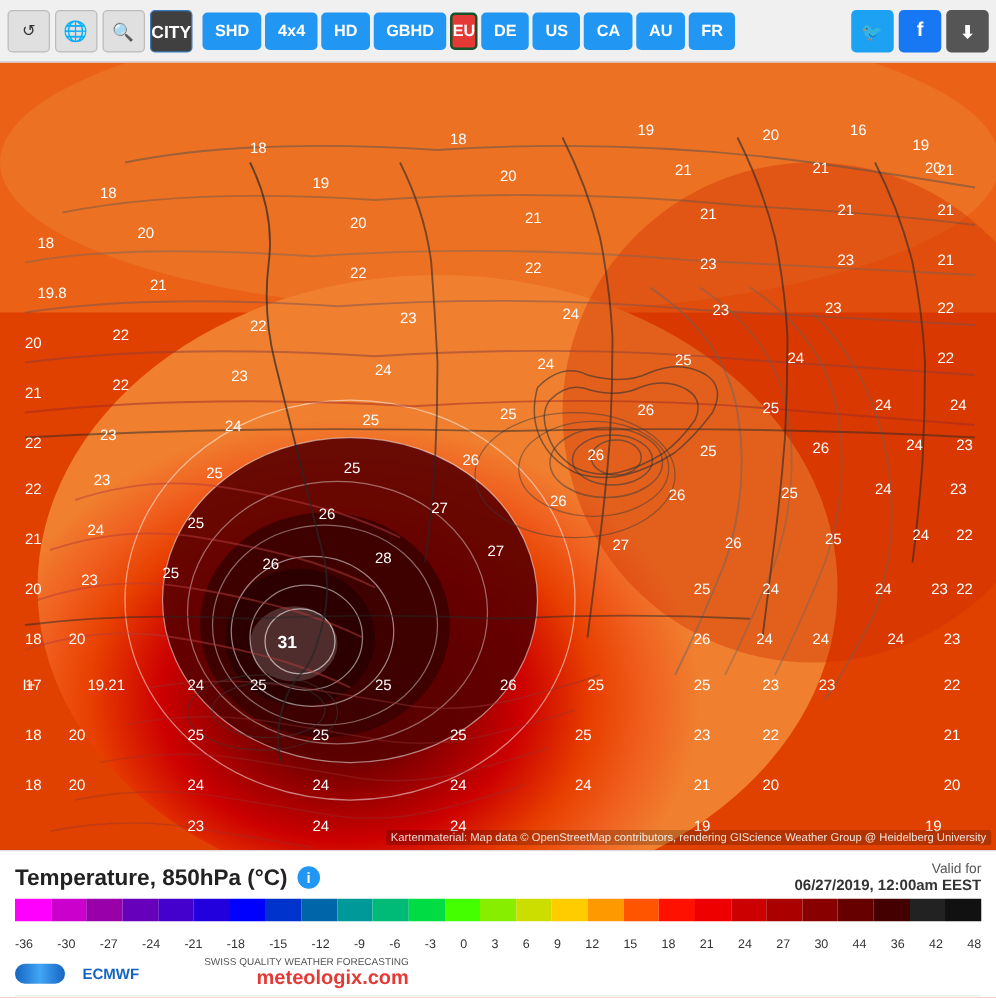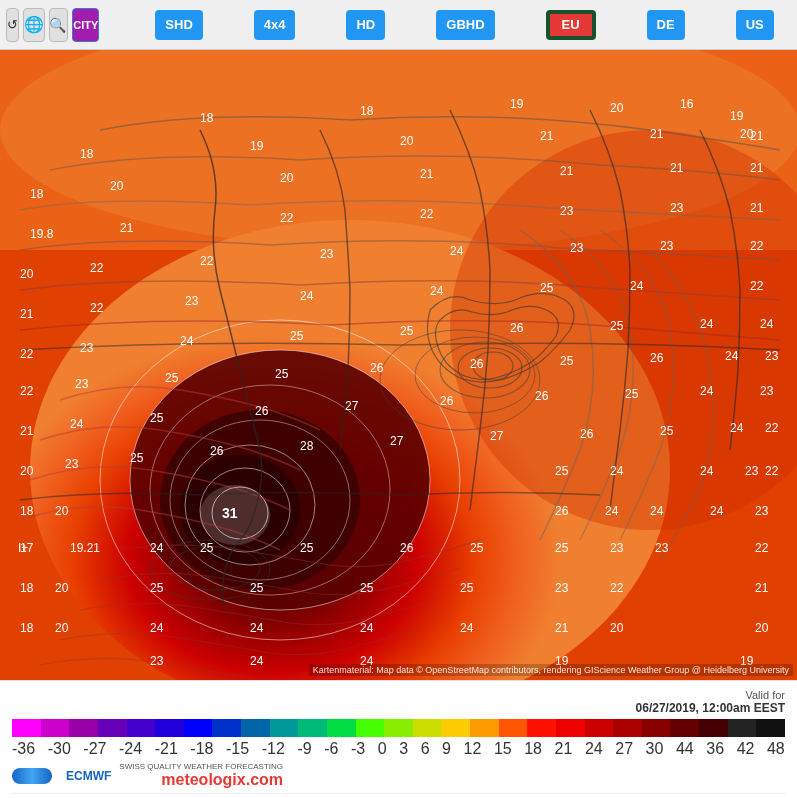--- a/index.html
+++ b/index.html
@@ -27,21 +27,20 @@
     }
     .nav-btn {
       display: flex; align-items: center; justify-content: center;
       padding: 0 10px;
       height: 30px;
       border-radius: 4px;
       cursor: pointer;
       font-size: 13px;
       font-weight: bold;
       color: #fff;
-      margin-left: 48px;
     }
     .nav-btn.blue { background: #2196F3; }
     .social-btn {
       width: 34px; height: 34px;
       border-radius: 4px;
       display: flex; align-items: center; justify-content: center;
       cursor: pointer;
       font-size: 14px;
       font-weight: bold;
       color: #fff;
@@ -101,23 +100,23 @@
     }
     #color-bar {
       width: 100%;
       height: 18px;
       display: flex;
     }
     .cb-seg { flex: 1; height: 100%; }
     #color-labels {
       display: flex;
       justify-content: space-between;
-      font-size: 16px;
+      font-size: 10px;
       color: #333;
-      margin-top: 3px;
+      margin-top: 13px;
     }
     #bottom-row {
       display: flex;
       align-items: flex-start;
       justify-content: space-between;
       margin-top: 4px;
     }
     #source-info {
       font-size: 12px;
       color: #333;
@@ -170,28 +169,28 @@
       border-radius: 2px;
     }
   </style>
 </head>
 <body>
 
 <div id="toolbar">
   <div class="tool-btn">↺</div>
   <div class="tool-btn" style="font-size:16px;">🌐</div>
   <div class="tool-btn" style="font-size:14px;">🔍</div>
-  <div class="tool-btn" style="font-size:11px; font-weight:bold; background:#a21caf; color:#fff; border-color:#3a7abf;">CITY</div>
+  <div class="tool-btn" style="font-size:14px; font-weight:bold; background:#404040; color:#fff; border-color:#3a7abf;">CITY</div>
 
   <div id="nav-buttons" style="display:flex; gap:3px; margin-left:4px;">
     <div class="nav-btn blue">SHD</div>
     <div class="nav-btn blue">4x4</div>
     <div class="nav-btn blue">HD</div>
     <div class="nav-btn blue">GBHD</div>
-    <div class="nav-btn" style="background:#E53935; border:4px solid #14532d; padding:0 12px;">EU</div>
+    <div class="nav-btn" style="background:#E53935; border:2px solid #14532d; padding:0 0;">EU</div>
     <div class="nav-btn blue">DE</div>
     <div class="nav-btn blue">US</div>
     <div class="nav-btn blue">CA</div>
     <div class="nav-btn blue">AU</div>
     <div class="nav-btn blue">FR</div>
   </div>
 
   <div id="toolbar-spacer"></div>
 
   <div style="display:flex; gap:4px;">
@@ -439,20 +438,24 @@
 
     <path d="M430,260 Q450,240 470,250 Q500,258 520,248 Q545,238 565,250 Q580,260 570,280 Q555,300 540,312 Q520,325 500,330 Q480,335 460,328 Q440,318 432,300 Q424,282 430,260" fill="none" stroke="rgba(50,50,50,0.6)" stroke-width="1.2"></path>
     <path d="M440,270 Q455,255 472,262 Q495,268 512,260 Q533,252 550,262 Q563,270 556,286 Q544,303 530,313 Q512,324 495,328 Q477,332 460,324 Q443,314 438,297 Q432,280 440,270" fill="none" stroke="rgba(50,50,50,0.6)" stroke-width="1.2"></path>
   </svg>
 
   <div id="attribution">Kartenmaterial: Map data © OpenStreetMap contributors, rendering GIScience Weather Group @ Heidelberg University</div>
 </div>
 
 <div id="info-area">
   <div id="legend-row">
+    <div style="display:flex; align-items:center; gap:4px;">
+      <span id="legend-title" style="font-size:18px; font-weight:bold; color:#222;">Temperature, 850hPa (°C)</span>
+      <span id="info-icon">i</span>
+    </div>
     <div id="valid-for">
       <div style="font-size:11px; color:#555;">Valid for</div>
       <div style="font-size:12px; font-weight:bold; color:#333;">06/27/2019, 12:00am EEST</div>
     </div>
   </div>
 
   <div id="color-bar-container">
     <div id="color-bar">
 
     <div class="cb-seg" style="background: rgb(255, 0, 255);"></div>
@@ -514,20 +517,20 @@
       </div>
   </div>
 
   <div id="bottom-row">
     <div id="logo-area">
       <div id="ecmwf-logo">
         <div class="ecmwf-wave"></div>
         <div class="ecmwf-text" style="font-size:12px; color:#1565C0; font-weight:bold;">ECMWF</div>
       </div>
       <div id="meteologix-logo">
-        <div class="mlogo-sub" style="font-size:8px; color:#555;">SWISS QUALITY WEATHER FORECASTING</div>
+        <div class="mlogo-sub" style="font-size:8px; color:#555;margin-left:44px;">SWISS QUALITY WEATHER FORECASTING</div>
         <div class="mlogo-main" style="font-size:16px; font-weight:bold; color:#E53935;">meteologix.com</div>
       </div>
     </div>
   </div>
 
   <div id="disclaimer">This service is based on data and products of the European Centre for Medium-range Weather Forecasts (ECMWF)</div>
 </div>
 
 </body></html>

